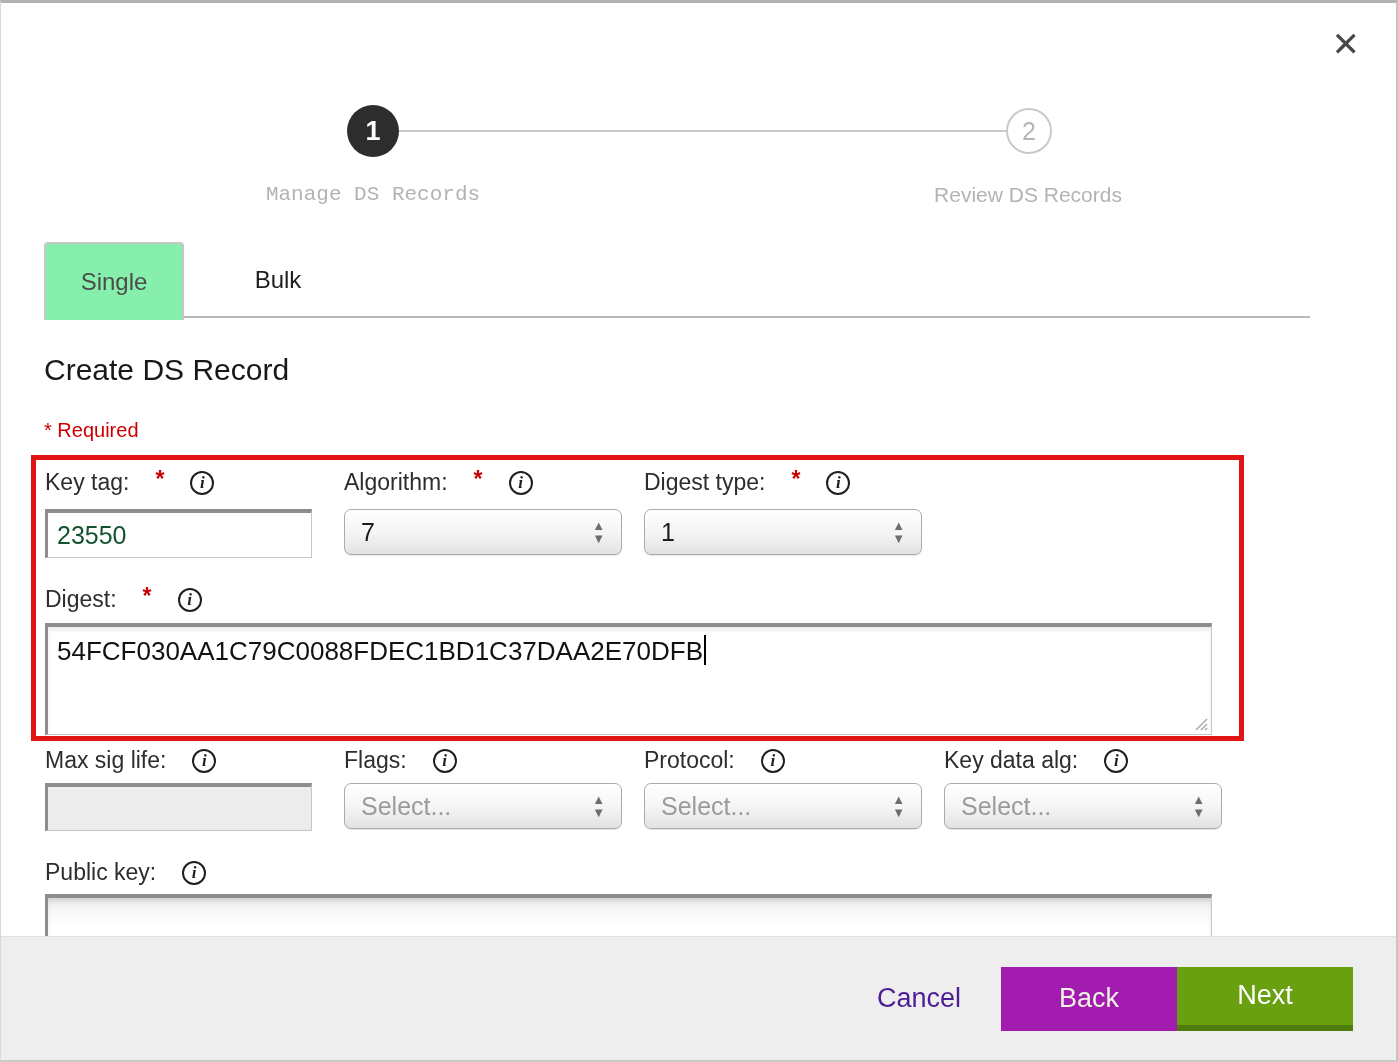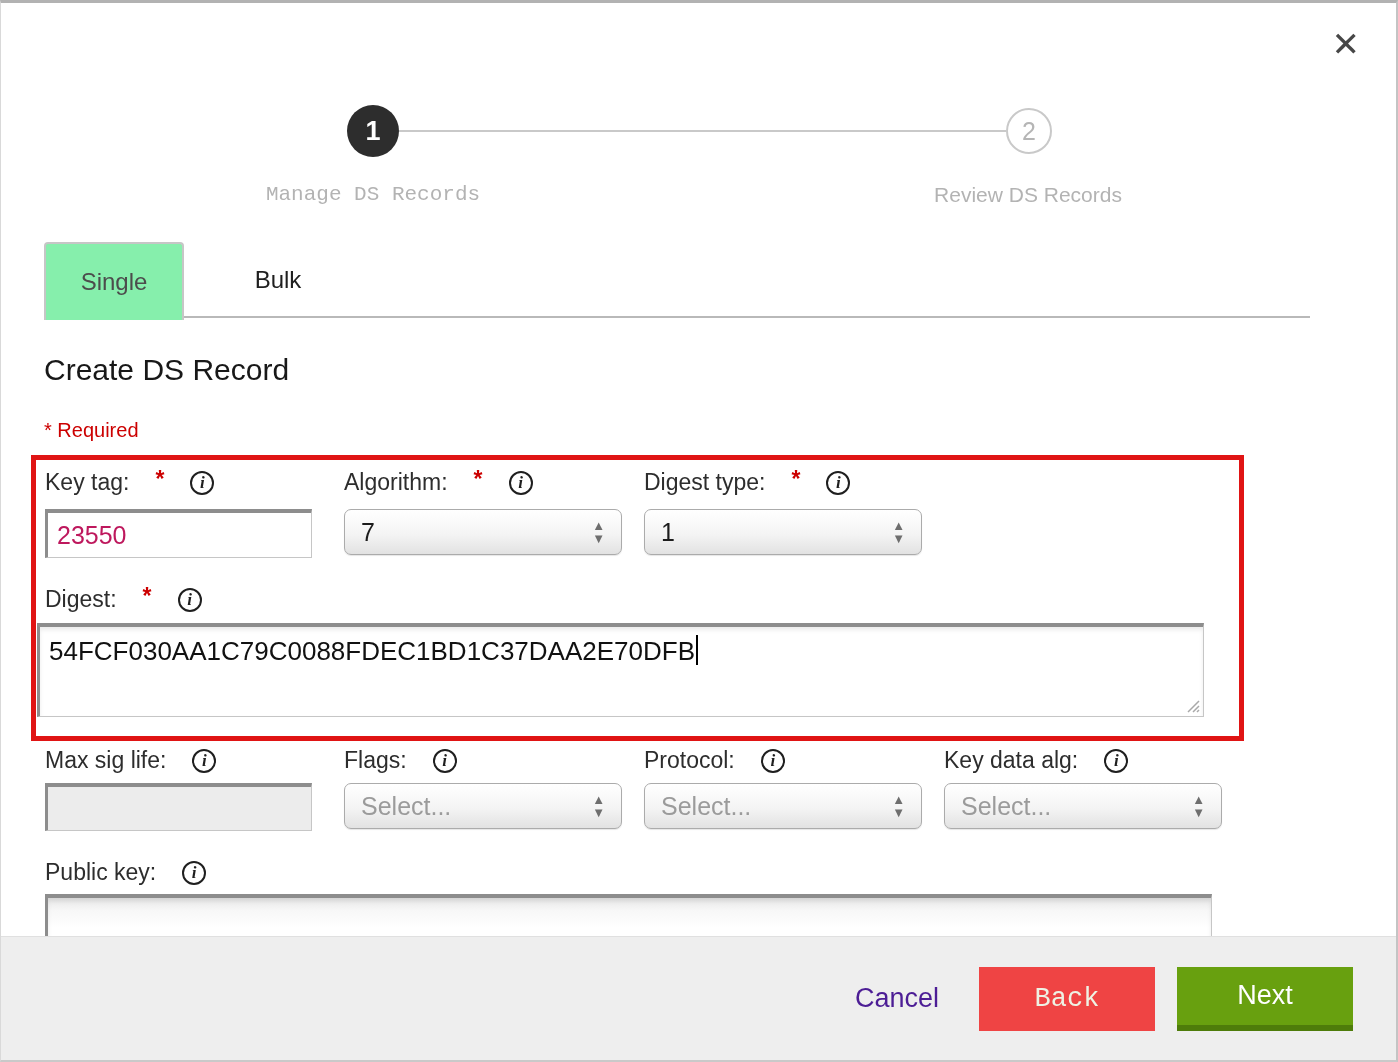--- a/index.html
+++ b/index.html
@@ -29,21 +29,21 @@
   .required-note{position:absolute;left:43px;top:416px;font-size:20px;color:#cc0000;}
   
   .highlight-box{position:absolute;left:30px;top:452px;width:1213px;height:286px;border:5px solid #e01414;z-index:3;pointer-events:none;}
   
   .field-label{position:absolute;font-size:23px;color:#2d2d2d;display:flex;align-items:center;gap:23px;white-space:nowrap;}
   .req-star{color:#cc0000;font-size:23px;font-weight:700;margin-left:3px;position:relative;top:-3px;}
   .info-icon{display:inline-flex;width:24px;height:24px;border:2.5px solid #1f1f1f;border-radius:50%;align-items:center;justify-content:center;margin-left:3px;cursor:pointer;}
   .info-icon i{font-family:"Liberation Serif","DejaVu Serif",serif;font-style:italic;font-weight:700;font-size:17px;color:#1f1f1f;line-height:1;}
   
   .text-input{
-    position:absolute;height:49px;background:#fff;font-size:25px;color:#be185d;padding:0 9px;outline:none;
+    position:absolute;height:49px;background:#fff;font-size:25px;color:#14532d;padding:0 9px;outline:none;
     border-top:4px solid #8d8d8d;border-left:3px solid #8d8d8d;
     border-right:1px solid #c6c6c6;border-bottom:1px solid #c6c6c6;
   }
   .text-input.disabled{background:#ececec;}
   
   .select{
     position:absolute;height:46px;width:278px;border:1px solid #ababab;border-radius:7px;
     background:linear-gradient(#ffffff 0%,#f4f4f4 55%,#e2e2e2 100%);
     box-shadow:0 1px 1px rgba(0,0,0,0.10);
     display:flex;align-items:center;justify-content:space-between;padding:0 16px;cursor:pointer;
@@ -52,32 +52,32 @@
   .select-value.placeholder{color:#9b9b9b;}
   .select-arrows{display:flex;flex-direction:column;align-items:center;gap:1px;}
   .select-arrows span{font-size:13px;color:#6e6e6e;line-height:0.85;}
   
   .mock-textarea{
     position:absolute;background:#fff;font-size:26px;color:#111;padding:8px 9px;
     border-top:4px solid #8d8d8d;border-left:3px solid #8d8d8d;
     border-right:1px solid #c6c6c6;border-bottom:1px solid #c6c6c6;
     box-shadow:inset 0 3px 4px rgba(0,0,0,0.08);
   }
-  .digest-area{left:36px;top:620px;width:1167px;height:94px;}
+  .digest-area{left:44px;top:620px;width:1167px;height:112px;}
   .pubkey-area{left:44px;top:891px;width:1167px;height:110px;background:linear-gradient(#e6e6e6,#f7f7f7 12px,#ffffff 30px);}
   .text-cursor{display:inline-block;width:2px;height:30px;background:#000;vertical-align:-5px;margin-left:1px;}
   .resize-grip{position:absolute;right:3px;bottom:3px;}
   
   .footer{
     position:absolute;left:0;right:0;bottom:0;height:124px;background:#eeeeee;border-top:1px solid #e0e0e0;z-index:10;
     display:flex;align-items:center;justify-content:flex-end;padding-right:43px;
   }
   .cancel-link{color:#4c1d95;font-size:27px;cursor:pointer;margin-right:40px;}
   .btn{width:176px;height:64px;display:flex;align-items:center;justify-content:center;font-size:27px;cursor:pointer;}
-  .btn-back{background:#ef4444;color:#eef2e4;margin-right:22px;cursor:default;font-family:Liberation Mono, monospace;}
+  .btn-back{background:#a21caf;color:#eef2e4;cursor:default;}
   .btn-next{background:#68a00f;color:#ffffff;border-bottom:6px solid #4e7c0a;}
   
   .lbl-keytag{left:44px;top:466px;}
   .lbl-algorithm{left:343px;top:466px;}
   .lbl-digesttype{left:643px;top:466px;}
   .lbl-digest{left:44px;top:583px;}
   .lbl-maxsig{left:44px;top:744px;}
   .lbl-flags{left:343px;top:744px;}
   .lbl-protocol{left:643px;top:744px;}
   .lbl-keydataalg{left:943px;top:744px;}

